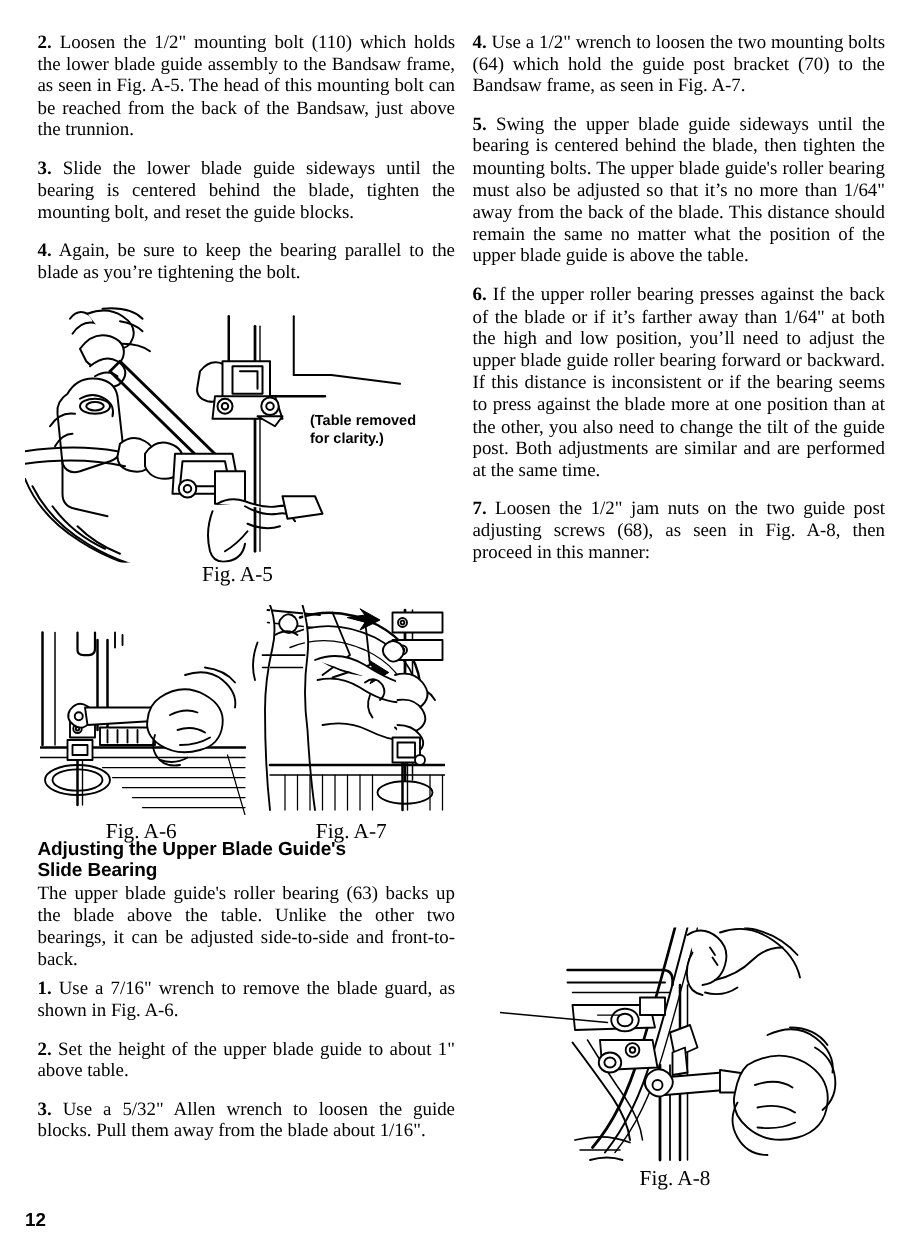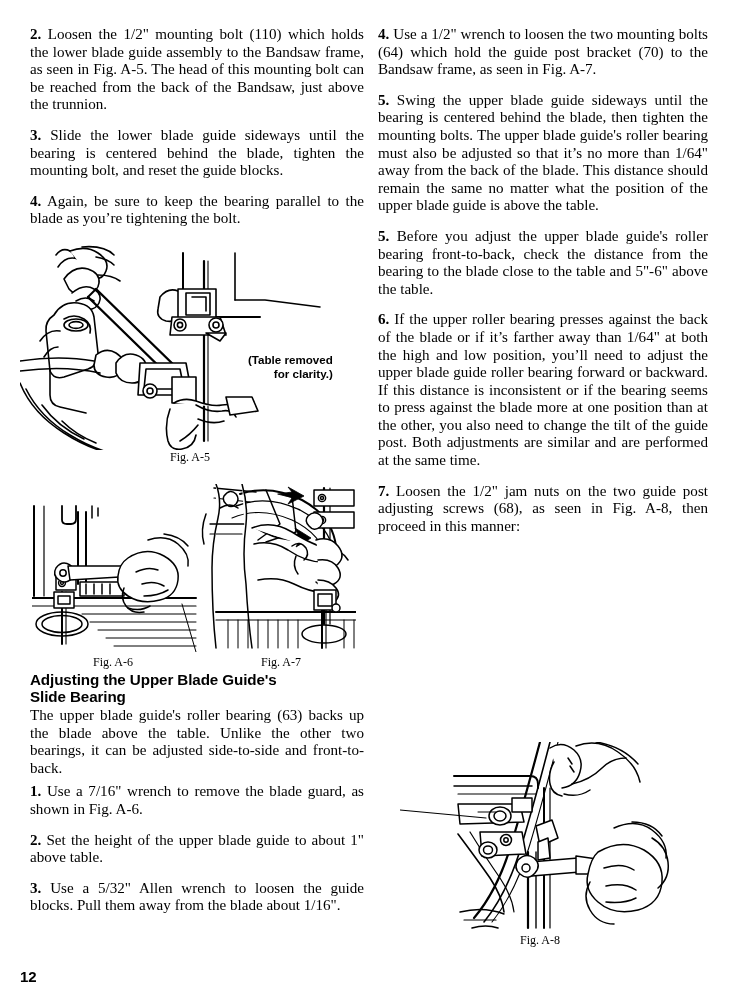--- a/index.html
+++ b/index.html
@@ -57,21 +57,21 @@
     font-family: "Liberation Sans", "DejaVu Sans", sans-serif;
     font-weight: bold;
     font-size: 15.2px;
     line-height: 17.5px;
     letter-spacing: -0.1px;
   }
 
   
   .caption {
     font-family: "Liberation Serif", "DejaVu Serif", serif;
-    font-size: 12px;
+    font-size: 17px;
     text-align: center;
     position: absolute;
     white-space: nowrap;
   }
 
   
   .callout {
     position: absolute;
     font-family: "Liberation Sans", "DejaVu Sans", sans-serif;
     font-weight: bold;
@@ -124,21 +124,20 @@
 
     <p class="body last"><span class="num">3.</span><span> Use a 5/32" Allen wrench to loosen the guide blocks. Pull them away from the blade about 1/16".</span></p>
   </div>
 
   <div class="col col-right">
 
     <p class="body"><span class="num">4.</span><span> Use a 1/2" wrench to loosen the two mounting bolts (64) which hold the guide post bracket (70) to the Bandsaw frame, as seen in Fig. A-7.</span></p>
 
     <p class="body"><span class="num">5.</span><span> Swing the upper blade guide sideways until the bearing is centered behind the blade, then tighten the mounting bolts.  The upper blade guide's roller bearing must also be adjusted so that it’s no more than 1/64" away from the back of the blade. This distance should remain the same no matter what the position of the upper blade guide is above the table.</span></p>
 
-    <p class="body"><span class="num">5.</span><span> Before you adjust the upper blade guide's roller bearing front-to-back, check the distance from the bearing to the blade close to the table and 5"-6" above the table.</span></p>
 
     <p class="body"><span class="num">6.</span><span> If the upper roller bearing presses against the back of the blade or if it’s farther away than 1/64" at both the high and low position, you’ll need to adjust the upper blade guide roller bearing forward or backward. If this distance is inconsistent or if the bearing seems to press against the blade more at one position than at the other, you also need to change the tilt of the guide post. Both adjustments are similar and are performed at the same time.</span></p>
 
     <p class="body"><span class="num">7.</span><span> Loosen the 1/2" jam nuts on the two guide post adjusting screws (68), as seen in Fig. A-8, then proceed in this manner:</span></p>
 
 
   </div>
 
   <div class="figbox" style="left:20px; top:245px;">
     <svg width="350" height="205" viewBox="0 0 350 205" fill="none" stroke="#000" stroke-width="1.6" stroke-linecap="round" stroke-linejoin="round">
@@ -203,21 +202,21 @@
 
       <path d="M154 158 q10 -6 22 -2 q16 6 26 4 q12 -2 18 4" fill="#fff"></path>
       <path d="M150 164 q-6 16 -2 32 q3 10 14 8 q12 -2 14 -14" fill="#fff"></path>
       <path d="M176 160 q14 8 26 6 q10 -2 14 6"></path>
       <path d="M178 174 q14 6 26 2"></path>
       <path d="M160 196 q10 -6 18 -16"></path>
       <path d="M206 152 L232 152 L238 166 L210 170 Z" fill="#fff"></path>
     </svg>
   </div>
   <div class="caption" style="left:100px; top:450px; width:180px;">Fig. A-5</div>
-  <div class="callout" style="left:248px; top:353px;text-align:right;">(Table removed
+  <div class="callout" style="left:248px; top:330px;">(Table removed
 for clarity.)</div>
 
   <div class="figbox" style="left:32px; top:484px;">
     <svg width="165" height="168" viewBox="0 0 165 168" fill="none" stroke="#000" stroke-width="1.5" stroke-linecap="round" stroke-linejoin="round">
 
       <path d="M2 22 L2 112" stroke-width="2"></path>
       <path d="M12 22 L12 112" stroke-width="1.2"></path>
 
       <path d="M46 28 L46 100" stroke-width="2"></path>
       <path d="M54 28 L54 100" stroke-width="2"></path>

